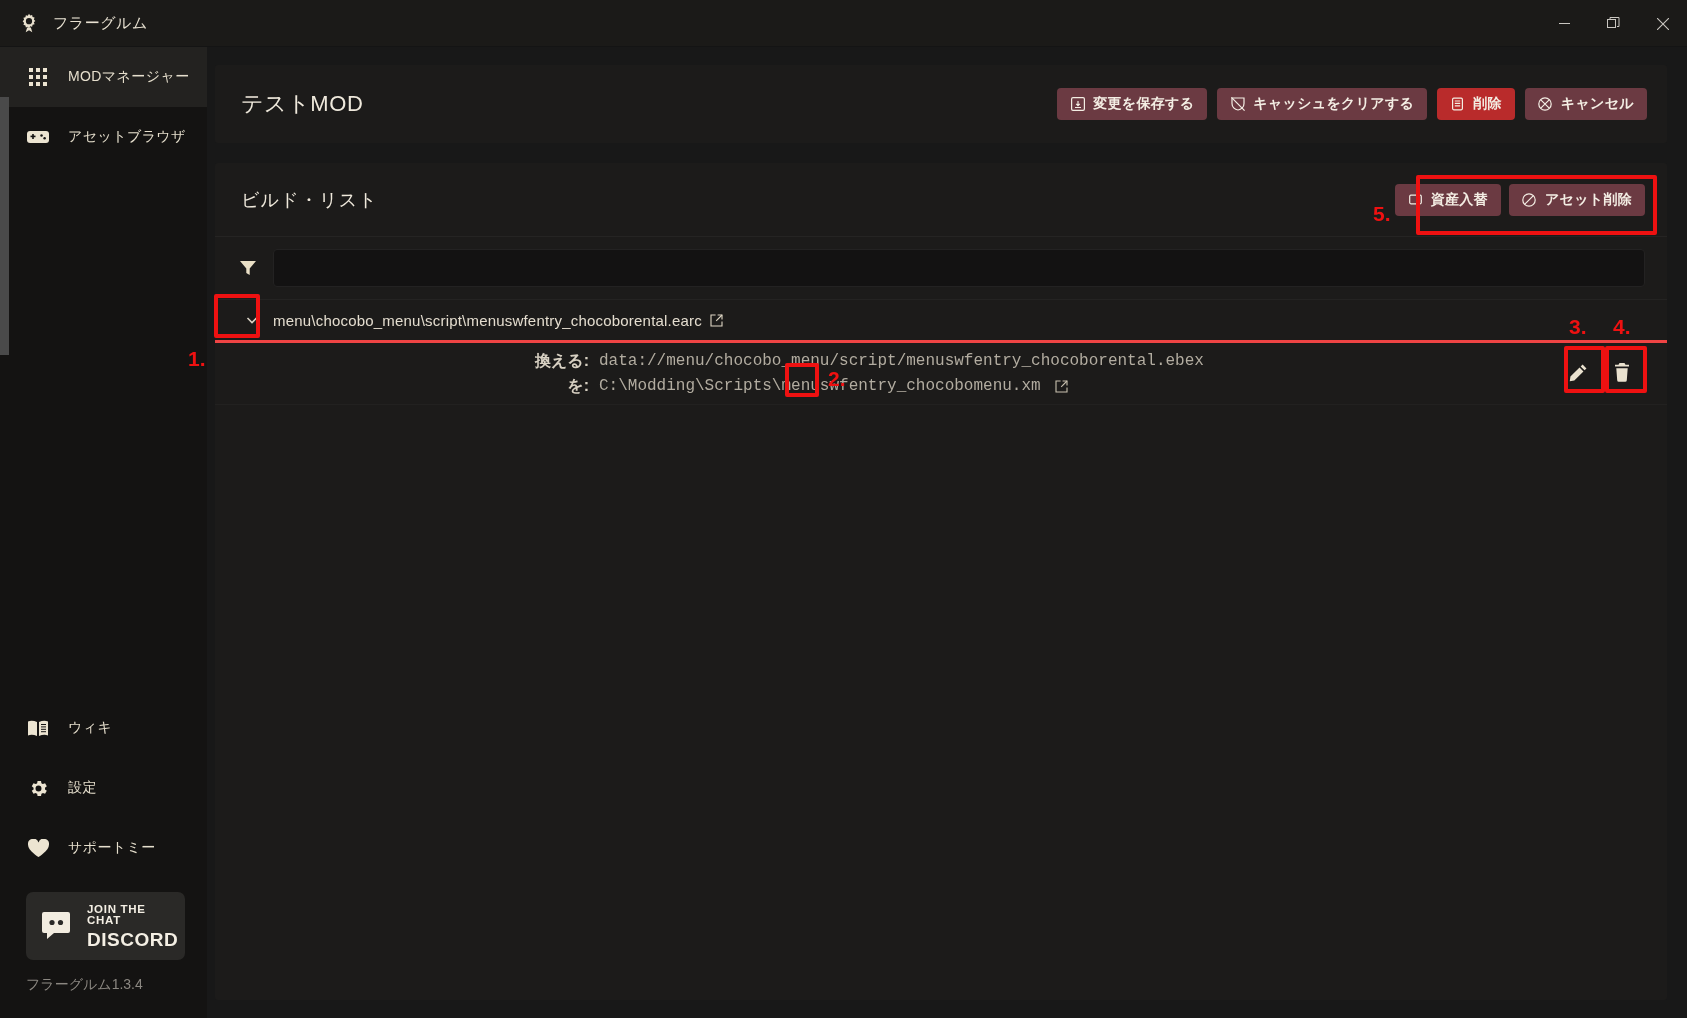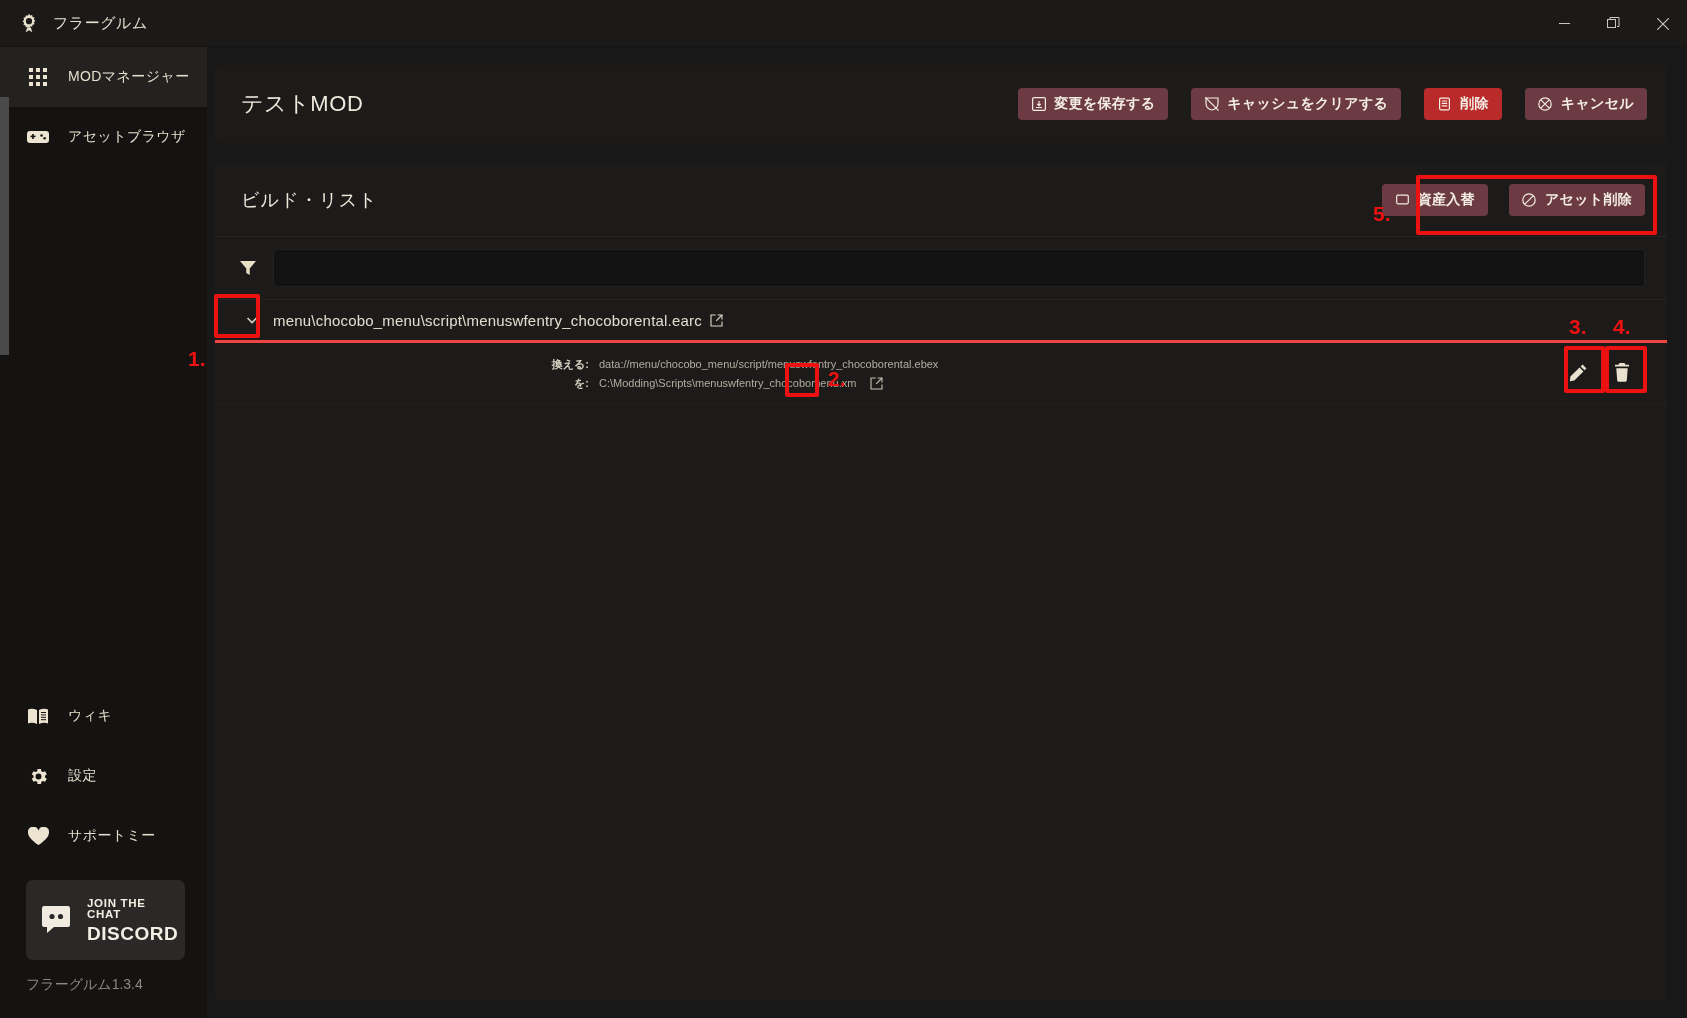--- a/index.html
+++ b/index.html
@@ -53,21 +53,21 @@
   }
   .side-item .ico { width: 24px; height: 24px; display:flex; align-items:center; justify-content:center; color:#ece4d1; flex:0 0 24px;}
   .side-item .lbl { font-size: 14px; letter-spacing: .4px; white-space: nowrap; }
   .side-item.active { background: #232220; }
   .side-spacer { flex: 1 1 auto; }
   .side-bottom { padding-bottom: 10px; }
   .discord-btn {
     margin: 14px 22px 8px 26px;
     background: #2a2927;
     border-radius: 7px;
-    height: 80px;
+    height: 68px;
     display: flex; align-items: center; gap: 11px;
     padding: 0 14px;
     cursor: pointer;
   }
   .discord-mark { width: 36px; height: 36px; flex: 0 0 36px; color: #f2ece0; }
   .discord-txt { display: flex; flex-direction: column; line-height: 1.0; }
   .discord-txt .l1 { font-size: 11.5px; font-weight: bold; color: #f4efe4; letter-spacing: .7px; }
   .discord-txt .l2 { font-size: 19px; font-weight: bold; color: #f4efe4; letter-spacing: .5px; margin-top: 3px; }
   .version { font-size: 14px; color: #8b8781; padding: 8px 0 14px 26px; }
 
@@ -99,21 +99,20 @@
   .mod-title { font-size: 22px; color: #efe9dc; letter-spacing: .6px; }
   .header-actions { margin-left: auto; display: flex; align-items: center; gap: 10px; }
 
   .btn {
     display: inline-flex; align-items: center; gap: 8px;
     height: 32px; padding: 0 13px;
     border-radius: 4px; border: none; cursor: pointer;
     font-size: 14px; font-weight: bold; letter-spacing: .3px;
     color: #f4eee4; white-space: nowrap;
     font-family: "Liberation Sans", "DejaVu Sans", sans-serif;
-    margin-left: 13px;
   }
   .btn .bico { display: inline-flex; align-items: center; justify-content: center; width: 15px; height: 15px; }
   .btn-muted { background: #6b3a42; }
   .btn-danger { background: #b92b2b; }
 
   .list-panel { flex: 1 1 auto; display: flex; flex-direction: column; min-height: 0; }
   .list-head {
     height: 74px; flex: 0 0 74px;
     display: flex; align-items: center;
     padding: 0 22px 0 26px;
@@ -150,23 +149,23 @@
   }
   .entry-path { font-size: 15px; color: #e4ddcf; letter-spacing: .2px; margin-left: 6px; }
   .ext-ico { display: inline-flex; color: #e0d8c6; margin-left: 8px; vertical-align: -2px; }
 
   .detail-row {
     flex: 0 0 62px; display: flex; align-items: center;
     padding-left: 22px; padding-right: 12px;
     border-bottom: 1px solid #222120;
   }
   .kv { display: flex; flex-direction: column; gap: 4px; margin-left: 290px; }
-  .kv-line { display: flex; align-items: center; gap: 10px; font-size: 11px; }
+  .kv-line { display: flex; align-items: center; gap: 10px; font-size: 16px; }
   .kv-key { color: #d7d0c2; min-width: 62px; text-align: right; font-weight: bold; }
-  .kv-val { color: #b2aca0; font-family: Liberation Sans, sans-serif; }
+  .kv-val { color: #b2aca0; font-family: Liberation Mono, monospace; }
   .kv-open { margin-left: 4px; color: #c9c1b0; display: inline-flex; cursor: pointer; }
   .row-actions { margin-left: auto; display: flex; align-items: center; gap: 14px; padding-right: 18px; }
   .icon-btn {
     width: 30px; height: 30px; display: flex; align-items: center; justify-content: center;
     color: #eae2cf; cursor: pointer; background: transparent; border: none;
   }
 
   
   .anno-box {
     position: absolute; border: 4px solid #ee1111; border-radius: 2px;

